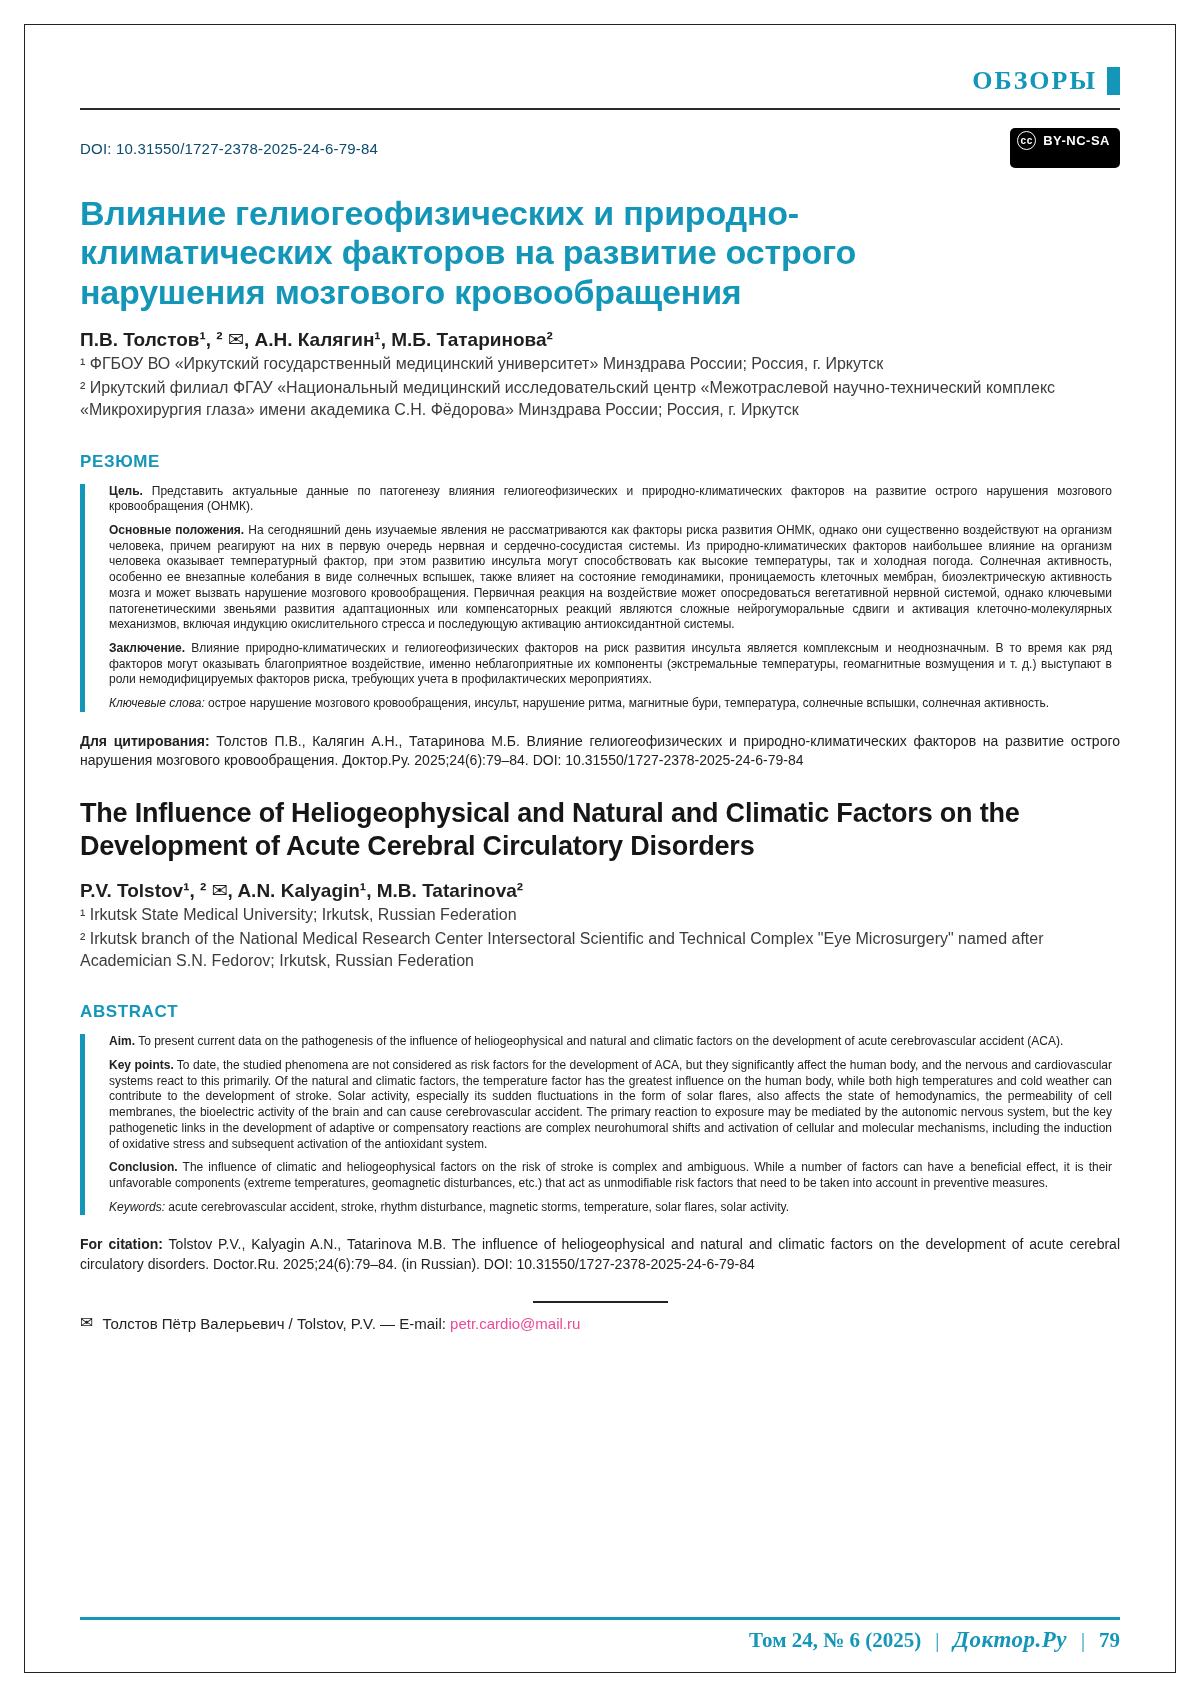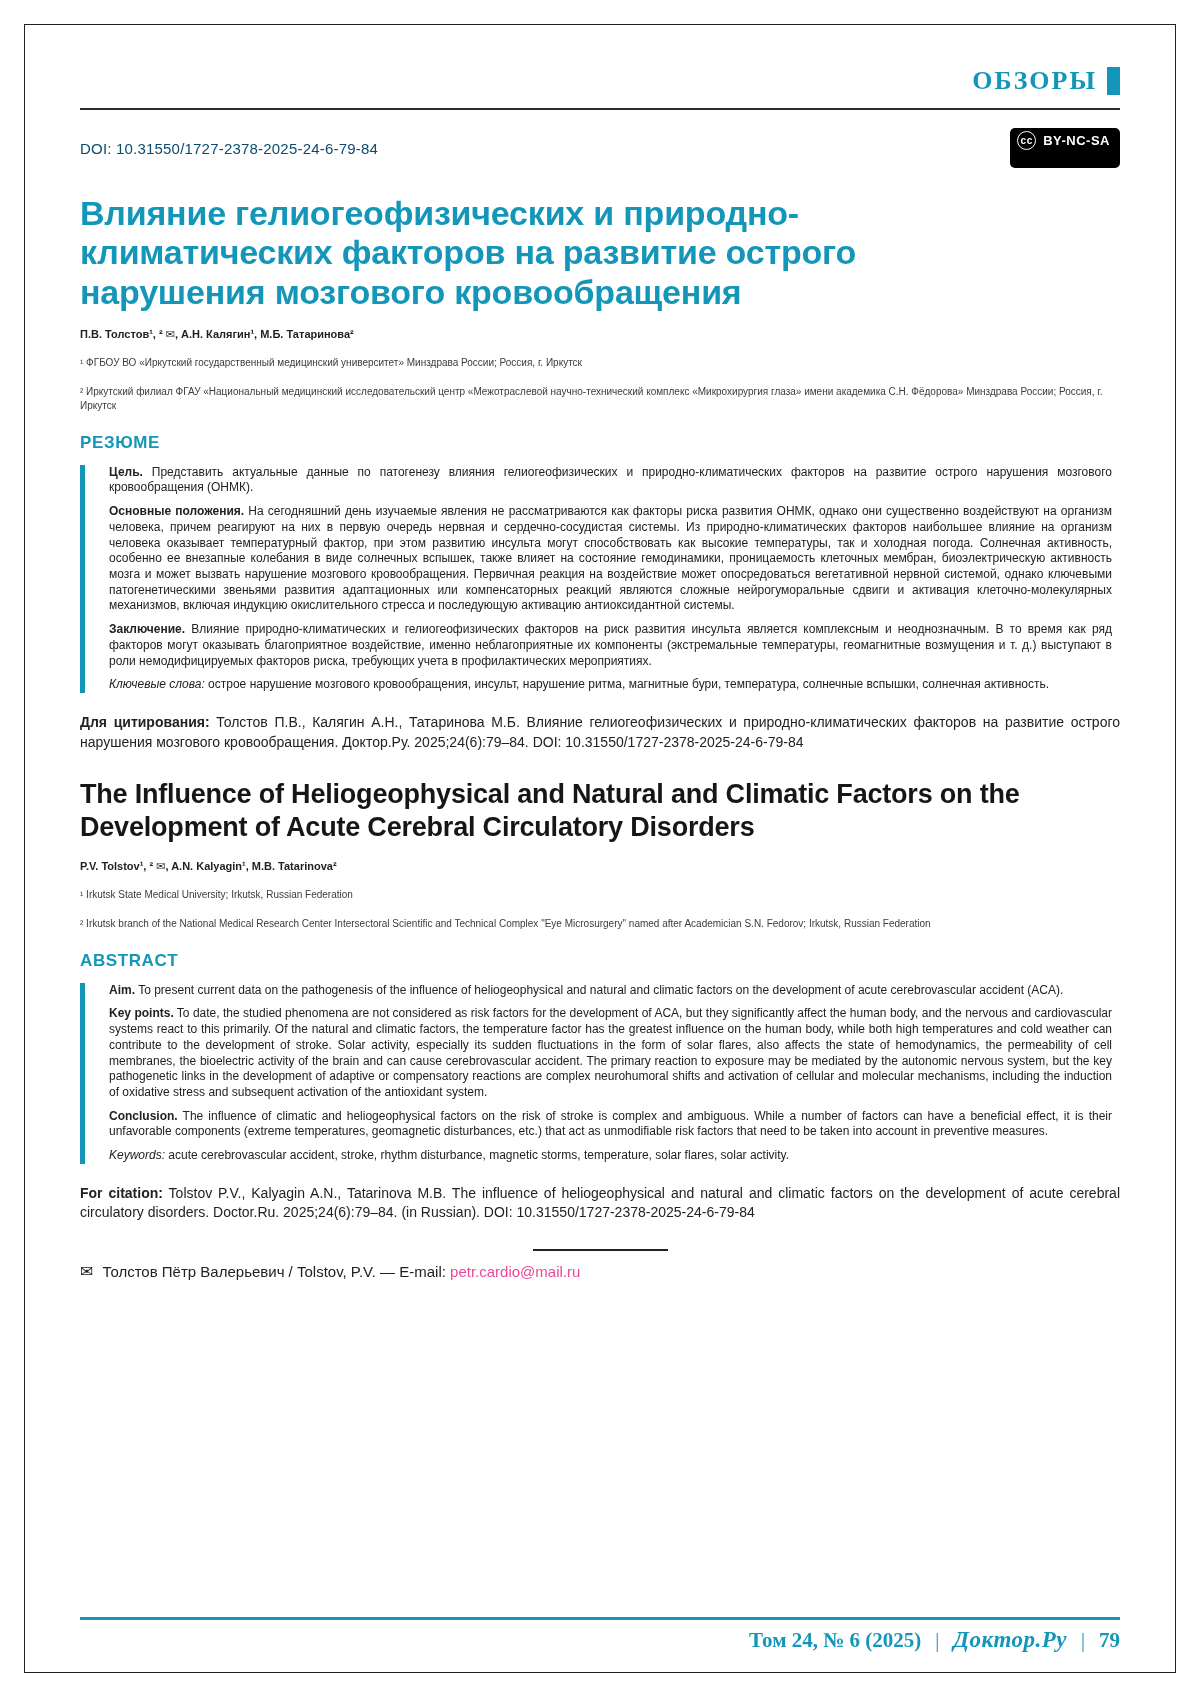--- a/index.html
+++ b/index.html
@@ -41,23 +41,23 @@
   .cc-circle{
     width:17px;height:17px;border:1.5px solid #fff;border-radius:50%;
     display:flex;align-items:center;justify-content:center;font-size:10px;font-weight:bold;line-height:1;
   }
   
   .title-ru{
     margin:26px 0 0 0;color:var(--teal);
     font-size:34px;line-height:1.16;font-weight:bold;letter-spacing:-0.2px;
     max-width:845px;
   }
-  .authors{margin-top:16px;font-weight:bold;font-size:11px;}
-  .affil{margin-top:15px;font-size:10px;color:#3c3c3c;line-height:1.38;}
-  .section-heading{margin-top:20px;color:var(--teal);font-weight:bold;font-size:17px;letter-spacing:0.6px;}
+  .authors{margin-top:16px;font-weight:bold;font-size:19px;}
+  .affil{margin-top:2px;font-size:16px;color:#3c3c3c;line-height:1.38;}
+  .section-heading{margin-top:30px;color:var(--teal);font-weight:bold;font-size:17px;letter-spacing:0.6px;}
   
   .abstract-block{margin-top:12px;border-left:5px solid var(--teal);padding-left:16px;}
   .abstract-block p{margin:8px;font-size:12px;line-height:1.31;text-align:justify;color:#222;}
   .abstract-block .kw-label{font-style:italic;}
   .citation{margin-top:20px;font-size:14px;line-height:1.4;text-align:justify;color:#222;}
   .title-en{
     margin:26px 0 0 0;color:#161616;
     font-size:27px;line-height:1.22;font-weight:bold;max-width:1005px;letter-spacing:-0.2px;
   }
   

